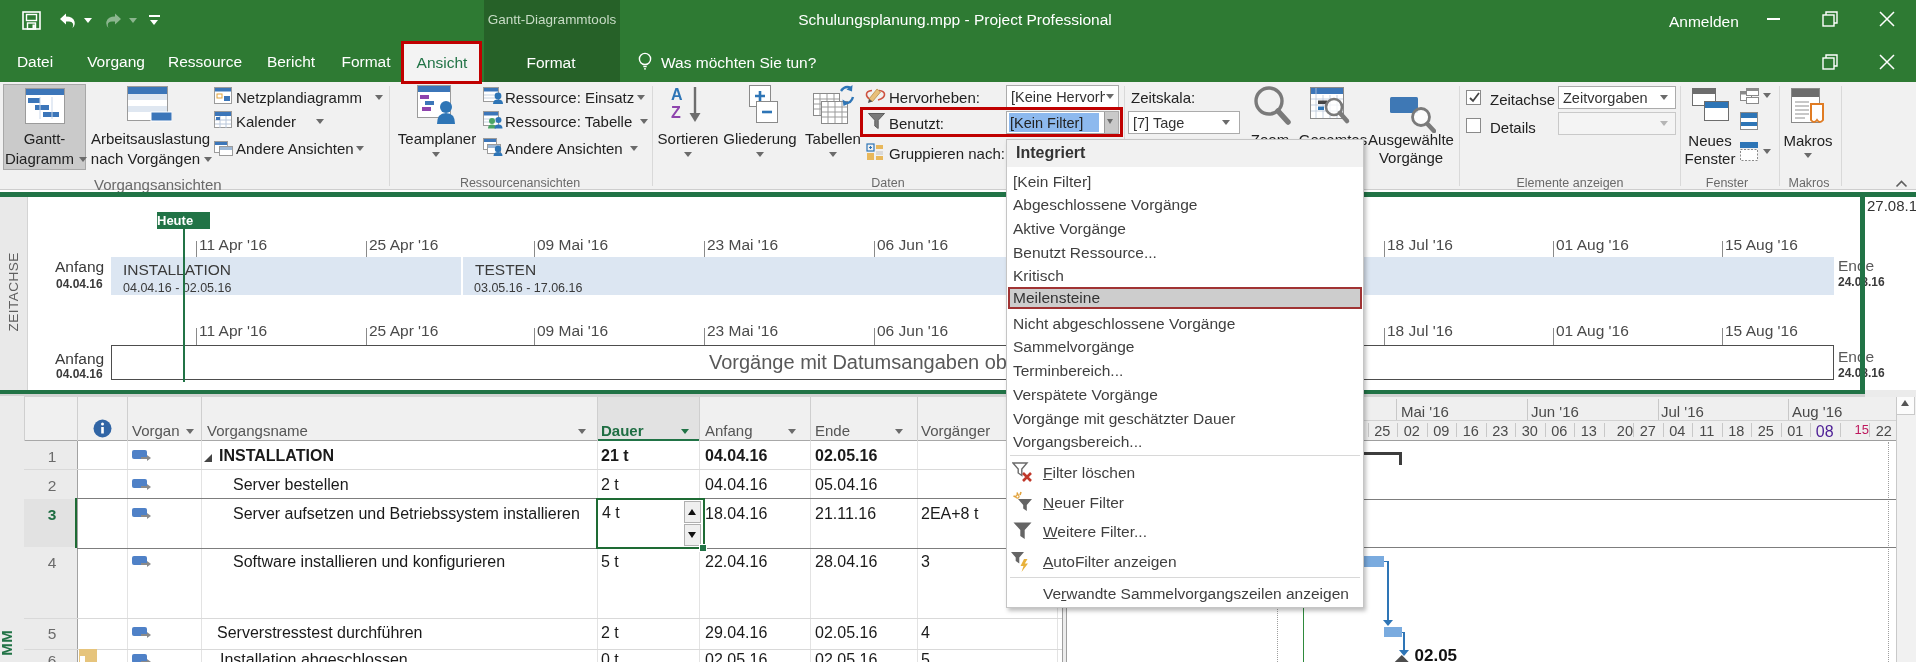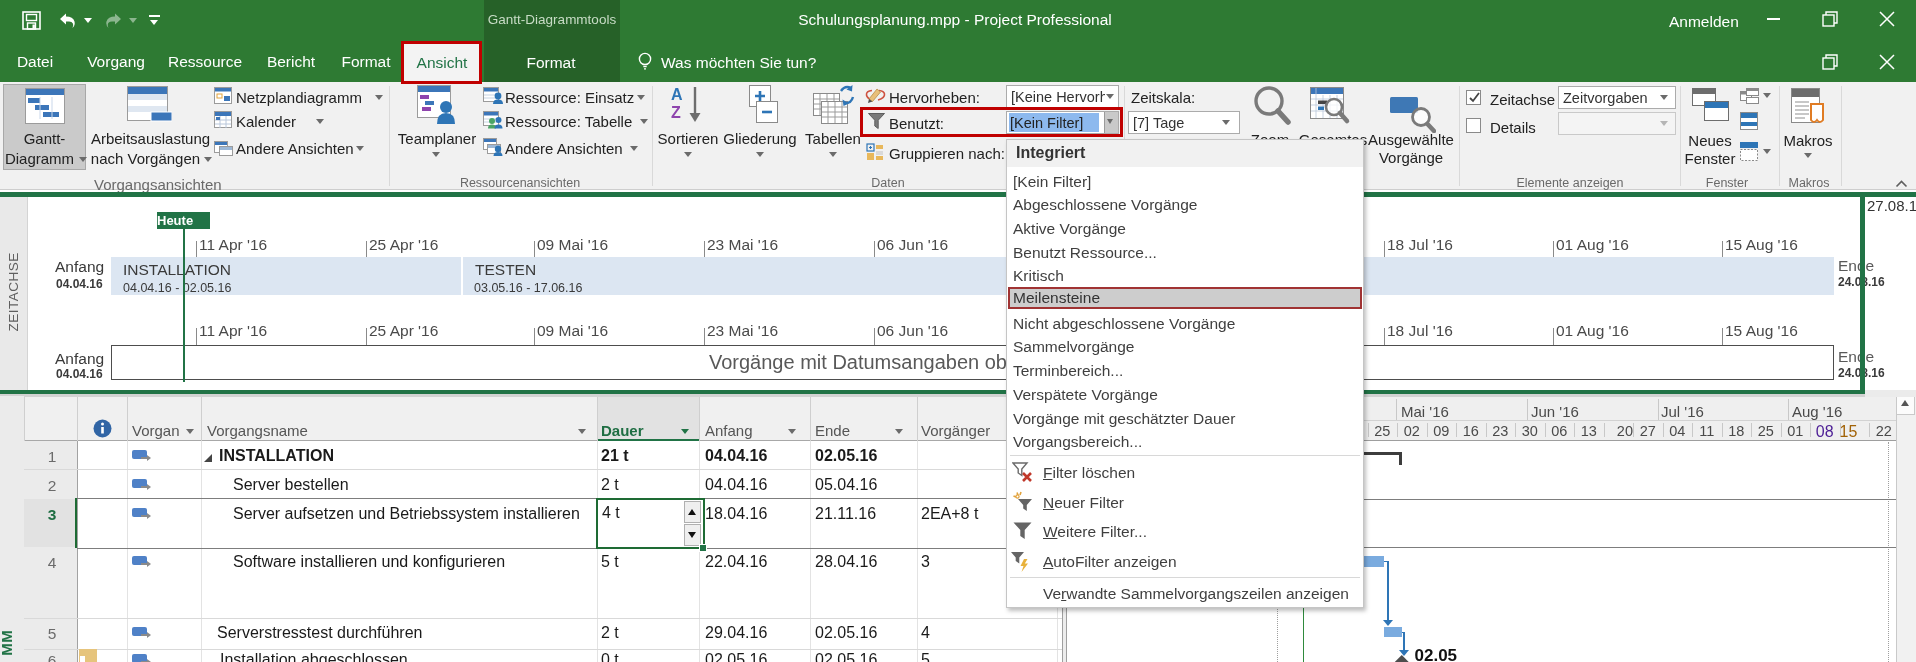--- a/index.html
+++ b/index.html
@@ -543,21 +543,21 @@
     <div class="t" style="left:1692.0px;top:423px;width:29.5px;text-align:center;font-size:14.5px;color:#4a4a4a">11</div>
     <div class="ab" style="left:1721.5px;top:423px;width:1px;height:14px;background:#c8c8c8"></div>
     <div class="t" style="left:1721.5px;top:423px;width:29.5px;text-align:center;font-size:14.5px;color:#4a4a4a">18</div>
     <div class="ab" style="left:1751.0px;top:423px;width:1px;height:14px;background:#c8c8c8"></div>
     <div class="t" style="left:1751.0px;top:423px;width:29.5px;text-align:center;font-size:14.5px;color:#4a4a4a">25</div>
     <div class="ab" style="left:1780.5px;top:423px;width:1px;height:14px;background:#c8c8c8"></div>
     <div class="t" style="left:1780.5px;top:423px;width:29.5px;text-align:center;font-size:14.5px;color:#4a4a4a">01</div>
     <div class="ab" style="left:1810.0px;top:423px;width:1px;height:14px;background:#c8c8c8"></div>
     <div class="t" style="left:1810.0px;top:423px;width:29.5px;text-align:center;font-size:16px;color:#4c1d95">08</div>
     <div class="ab" style="left:1839.5px;top:423px;width:1px;height:14px;background:#c8c8c8"></div>
-    <div class="t" style="left:1839.5px;top:423px;width:29.5px;text-align:left;font-size:16px;color:#a16207">15</div>
+    <div class="t" style="left:1839.5px;top:423px;width:29.5px;text-align:right;font-size:13px;color:#be185d">15</div>
     <div class="ab" style="left:1869.0px;top:423px;width:1px;height:14px;background:#c8c8c8"></div>
     <div class="t" style="left:1869.0px;top:423px;width:29.5px;text-align:center;font-size:14.5px;color:#4a4a4a">22</div>
   </div>
 
 <div class="ab" style="left:1277px;top:442px;width:0;height:220px;border-left:1px dotted #9f9f9f"></div>
 <div class="ab" style="left:1888px;top:442px;width:0;height:220px;border-left:1px dotted #9f9f9f"></div>
 <div class="ab" style="left:1303px;top:442px;width:1px;height:220px;background:#2f8a3d"></div>
 <div class="ab" style="left:1067px;top:498.5px;width:829px;height:1px;background:#7d7d7d"></div>
 <div class="ab" style="left:1067px;top:547px;width:829px;height:1px;background:#7d7d7d"></div>
 

